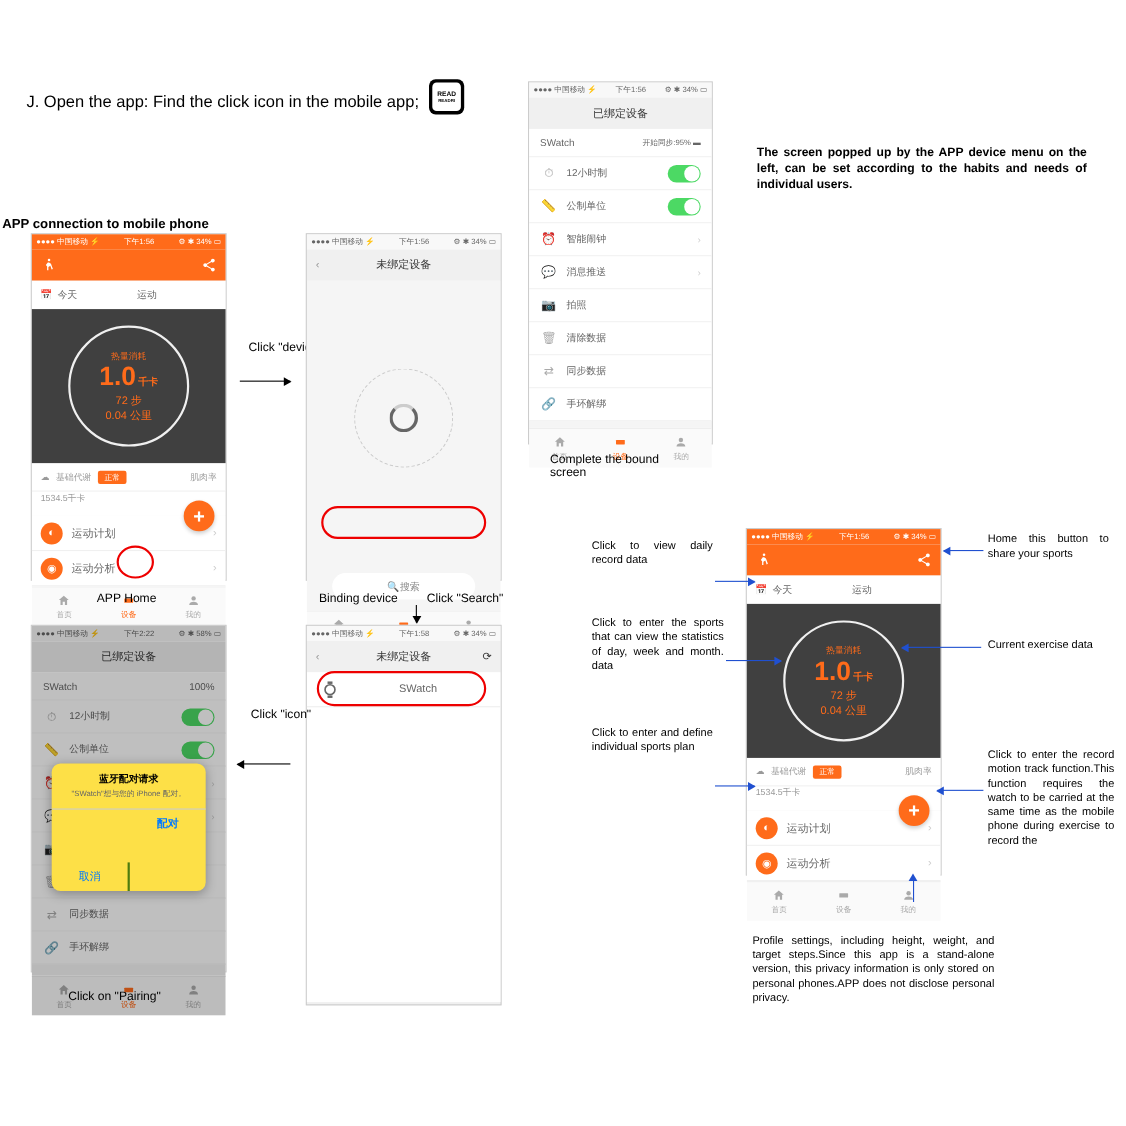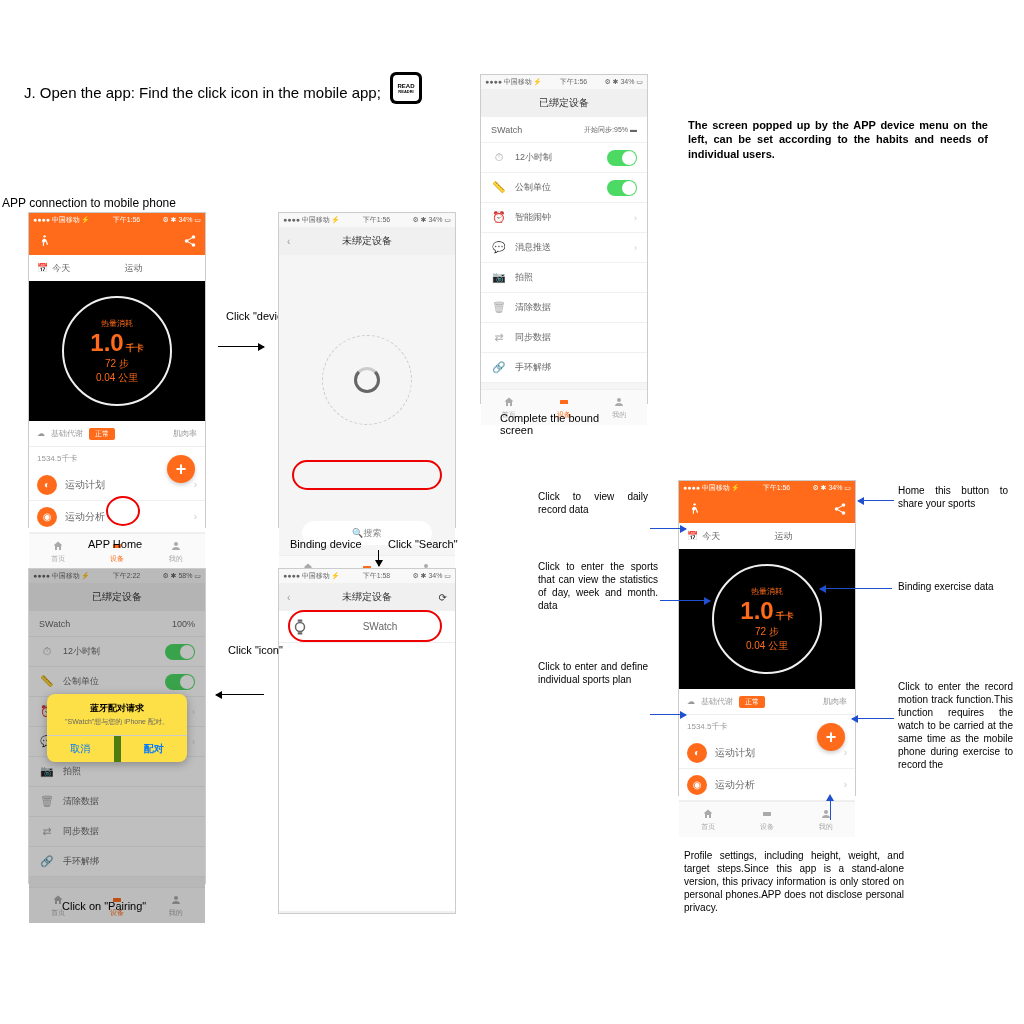--- a/index.html
+++ b/index.html
@@ -11,31 +11,31 @@
 .status-bar { height: 14px; background: #f8f8f8; display: flex; justify-content: space-between; align-items: center; padding: 0 4px; font-size: 7px; color: #666; }
 .status-bar.orange { background: #ff6b1a; color: #fff; }
 .header-orange { background: #ff6b1a; height: 28px; display: flex; justify-content: space-between; align-items: center; padding: 0 8px; color: #fff; position: relative; }
 .header-gray { background: #f0f0f0; height: 28px; display: flex; justify-content: center; align-items: center; font-size: 10px; color: #333; position: relative; }
 .runner-icon { width: 14px; height: 14px; fill: #fff; }
 .share-icon { width: 14px; height: 14px; }
 .sub-header { background: #fff; height: 26px; display: flex; align-items: center; padding: 0 8px; font-size: 9px; color: #666; }
 .sub-header .today { margin-left: 4px; }
 .sub-header .center { flex: 1; text-align: center; }
 
-.dial-area { background: #000000; height: 140px; display: flex; justify-content: center; align-items: center; position: relative; text-decoration: underline; }
+.dial-area { background: #404040; height: 140px; display: flex; justify-content: center; align-items: center; position: relative; }
 .dial { width: 110px; height: 110px; border-radius: 50%; border: 2px solid #f0f0f0; display: flex; flex-direction: column; justify-content: center; align-items: center; }
 .dial .label-top { font-size: 8px; color: #ff6b1a; }
 .dial .big-num { font-size: 24px; font-weight: bold; color: #ff6b1a; display: flex; align-items: baseline; gap: 2px; }
 .dial .big-num .unit { font-size: 9px; }
 .dial .steps { font-size: 10px; color: #ff6b1a; }
 .dial .km { font-size: 10px; color: #ff6b1a; }
 
 .metab-row { background: #fff; height: 26px; display: flex; align-items: center; padding: 0 8px; font-size: 8px; color: #999; gap: 6px; border-bottom: 1px solid #eee; }
 .metab-badge { background: #ff6b1a; color: #fff; padding: 1px 6px; border-radius: 2px; font-size: 7px; }
-.cal-row { background: #fff; height: 22px; padding: 0 8px; font-size: 8px; color: #999; display: flex; align-items: center; }
+.cal-row { background: #fff; height: 22px; padding: 0 8px; font-size: 8px; color: #999; display: flex; align-items: flex-start; }
 
 .list-row { background: #fff; height: 32px; display: flex; align-items: center; padding: 0 8px; font-size: 10px; color: #666; border-bottom: 1px solid #f0f0f0; position: relative; }
 .list-row .row-icon { width: 20px; height: 20px; border-radius: 50%; background: #ff6b1a; margin-right: 8px; display: flex; align-items: center; justify-content: center; color: #fff; font-size: 10px; }
 .list-row .chev { margin-left: auto; color: #ccc; }
 .fab { position: absolute; right: 10px; top: -14px; width: 28px; height: 28px; border-radius: 50%; background: #ff6b1a; color: #fff; display: flex; align-items: center; justify-content: center; font-size: 18px; font-weight: bold; box-shadow: 0 2px 4px rgba(0,0,0,0.2); }
 
 .tabbar { background: #fafafa; height: 36px; display: flex; border-top: 1px solid #eee; }
 .tabbar .tab { flex: 1; display: flex; flex-direction: column; align-items: center; justify-content: center; font-size: 7px; color: #aaa; gap: 2px; }
 .tabbar .tab.active { color: #ff6b1a; }
 .tab svg { width: 12px; height: 12px; fill: currentColor; }
@@ -54,36 +54,36 @@
 .toggle::after { content: ''; position: absolute; right: 1px; top: 1px; width: 14px; height: 14px; background: #fff; border-radius: 50%; }
 .swatch-row { background: #fff; height: 26px; display: flex; align-items: center; justify-content: space-between; padding: 0 10px; font-size: 9px; color: #666; border-bottom: 1px solid #f0f0f0; }
 
 
 .dimmed { filter: brightness(0.75); }
 .popup { position: absolute; top: 125px; left: 50%; transform: translateX(-50%); width: 140px; background: #fde047; border-radius: 8px; z-index: 10; box-shadow: 0 2px 10px rgba(0,0,0,0.3); }
 .popup-title { text-align: center; font-size: 9px; font-weight: bold; padding: 8px 4px 2px; }
 .popup-msg { text-align: center; font-size: 7px; color: #666; padding: 0 4px 8px; }
 .popup-btns { display: flex; border-top: 1px solid #ccc; }
 .popup-btn { flex: 1; text-align: center; padding: 6px; font-size: 10px; color: #007aff; }
-.popup-btn:first-child { border-right: 7px solid #4d7c0f; }
+.popup-btn:first-child { border-right: 2px solid #4d7c0f; margin-top: 48px; }
 .popup-btn.bold { font-weight: bold; }
 
 
 .swatch-body { background: #fff; height: 300px; }
 .swatch-result { height: 32px; display: flex; align-items: center; padding: 0 12px; border-bottom: 1px solid #eee; }
 .swatch-result .watch-icon { width: 18px; height: 18px; margin-right: 8px; }
 .swatch-result .name { flex: 1; text-align: center; font-size: 10px; color: #666; }
 
 
 .red-circle { position: absolute; border: 2px solid #e00; border-radius: 50%; pointer-events: none; }
 .red-oval { position: absolute; border: 2px solid #e00; border-radius: 50px; pointer-events: none; }
 
 
 .label { position: absolute; font-size: 11px; color: #000; }
-.label.bold { font-weight: normal; }
+.label.bold { font-weight: bold; }
 .orange-text { color: #ff6b1a; font-weight: bold; }
 .annotation { font-size: 10px; color: #000; line-height: 1.3; text-align: justify; }
 
 
 .arrow-h { position: absolute; height: 0; border-top: 1px solid #000; }
 .arrow-h::after { content: ''; position: absolute; right: -1px; top: -4px; border-left: 7px solid #000; border-top: 4px solid transparent; border-bottom: 4px solid transparent; }
 .arrow-h.left::after { right: auto; left: -1px; border-left: none; border-right: 7px solid #000; }
 .arrow-v { position: absolute; width: 0; border-left: 1px solid #000; }
 .arrow-v::after { content: ''; position: absolute; bottom: -1px; left: -4px; border-top: 7px solid #000; border-left: 4px solid transparent; border-right: 4px solid transparent; }
 .blue-arrow { position: absolute; height: 0; border-top: 1.5px solid #2050d0; }
@@ -411,21 +411,21 @@
         <svg viewBox="0 0 24 24">
           <circle cx="12" cy="8" r="4"></circle>
           <path d="M4 20c0-4 4-6 8-6s8 2 8 6"></path>
         </svg>
         <span>我的</span>
       </div>
   </div>
 </div>
 <div class="label" style="top:412px; left:500px; width:120px;">Complete the bound screen</div>
 
-<div class="label orange-text annotation" style="top:118px; left:688px; width:300px; font-size:11px;">The screen popped up by the APP device menu on the left, can be set according to the habits and needs of individual users.</div>
+<div class="label orange-text annotation" style="top:132px; left:688px; width:300px; font-size:11px;">The screen popped up by the APP device menu on the left, can be set according to the habits and needs of individual users.</div>
 
 <div class="phone" style="top:480px; left:678px; height:316px;">
   <div class="status-bar orange">
     <span>●●●● <span>中国移动</span> ⚡</span>
       <span>下午1:56</span>
       <span>⚙ ✱ <span>34%</span> ▭</span>
   </div>
   <div class="header-orange">
     <svg class="runner-icon" viewBox="0 0 24 24">
         <circle cx="13" cy="4" r="2"></circle>
@@ -496,21 +496,21 @@
 
 <div class="label annotation" style="top:484px; left:898px; width:110px;">Home this button to share your sports</div>
 <div class="blue-arrow left" style="top:500px; left:858px; width:36px;"></div>
 
 <div class="label annotation" style="top:490px; left:538px; width:110px;">Click to view daily record data</div>
 <div class="blue-arrow" style="top:528px; left:650px; width:36px;"></div>
 
 <div class="label annotation" style="top:560px; left:538px; width:120px;">Click to enter the sports that can view the statistics of day, week and month. data</div>
 <div class="blue-arrow" style="top:600px; left:660px; width:50px;"></div>
 
-<div class="label annotation" style="top:580px; left:898px; width:110px;">Binding exercise data</div>
+<div class="label annotation" style="top:580px; left:898px; width:110px;">Current exercise data</div>
 <div class="blue-arrow left" style="top:588px; left:820px; width:72px;"></div>
 
 <div class="label annotation" style="top:660px; left:538px; width:110px;">Click to enter and define individual sports plan</div>
 <div class="blue-arrow" style="top:714px; left:650px; width:36px;"></div>
 
 <div class="label annotation" style="top:680px; left:898px; width:115px;">Click to enter the record motion track function.This function requires the watch to be carried at the same time as the mobile phone during exercise to record the</div>
 <div class="blue-arrow left" style="top:718px; left:852px; width:42px;"></div>
 
 <div class="label annotation" style="top:849px; left:684px; width:220px;">Profile settings, including height, weight, and target steps.Since this app is a stand-alone version, this privacy information is only stored on personal phones.APP does not disclose personal privacy.</div>
 <div style="position:absolute; top:798px; left:830px; width:0; height:22px; border-left:1.5px solid #2050d0;"></div>

